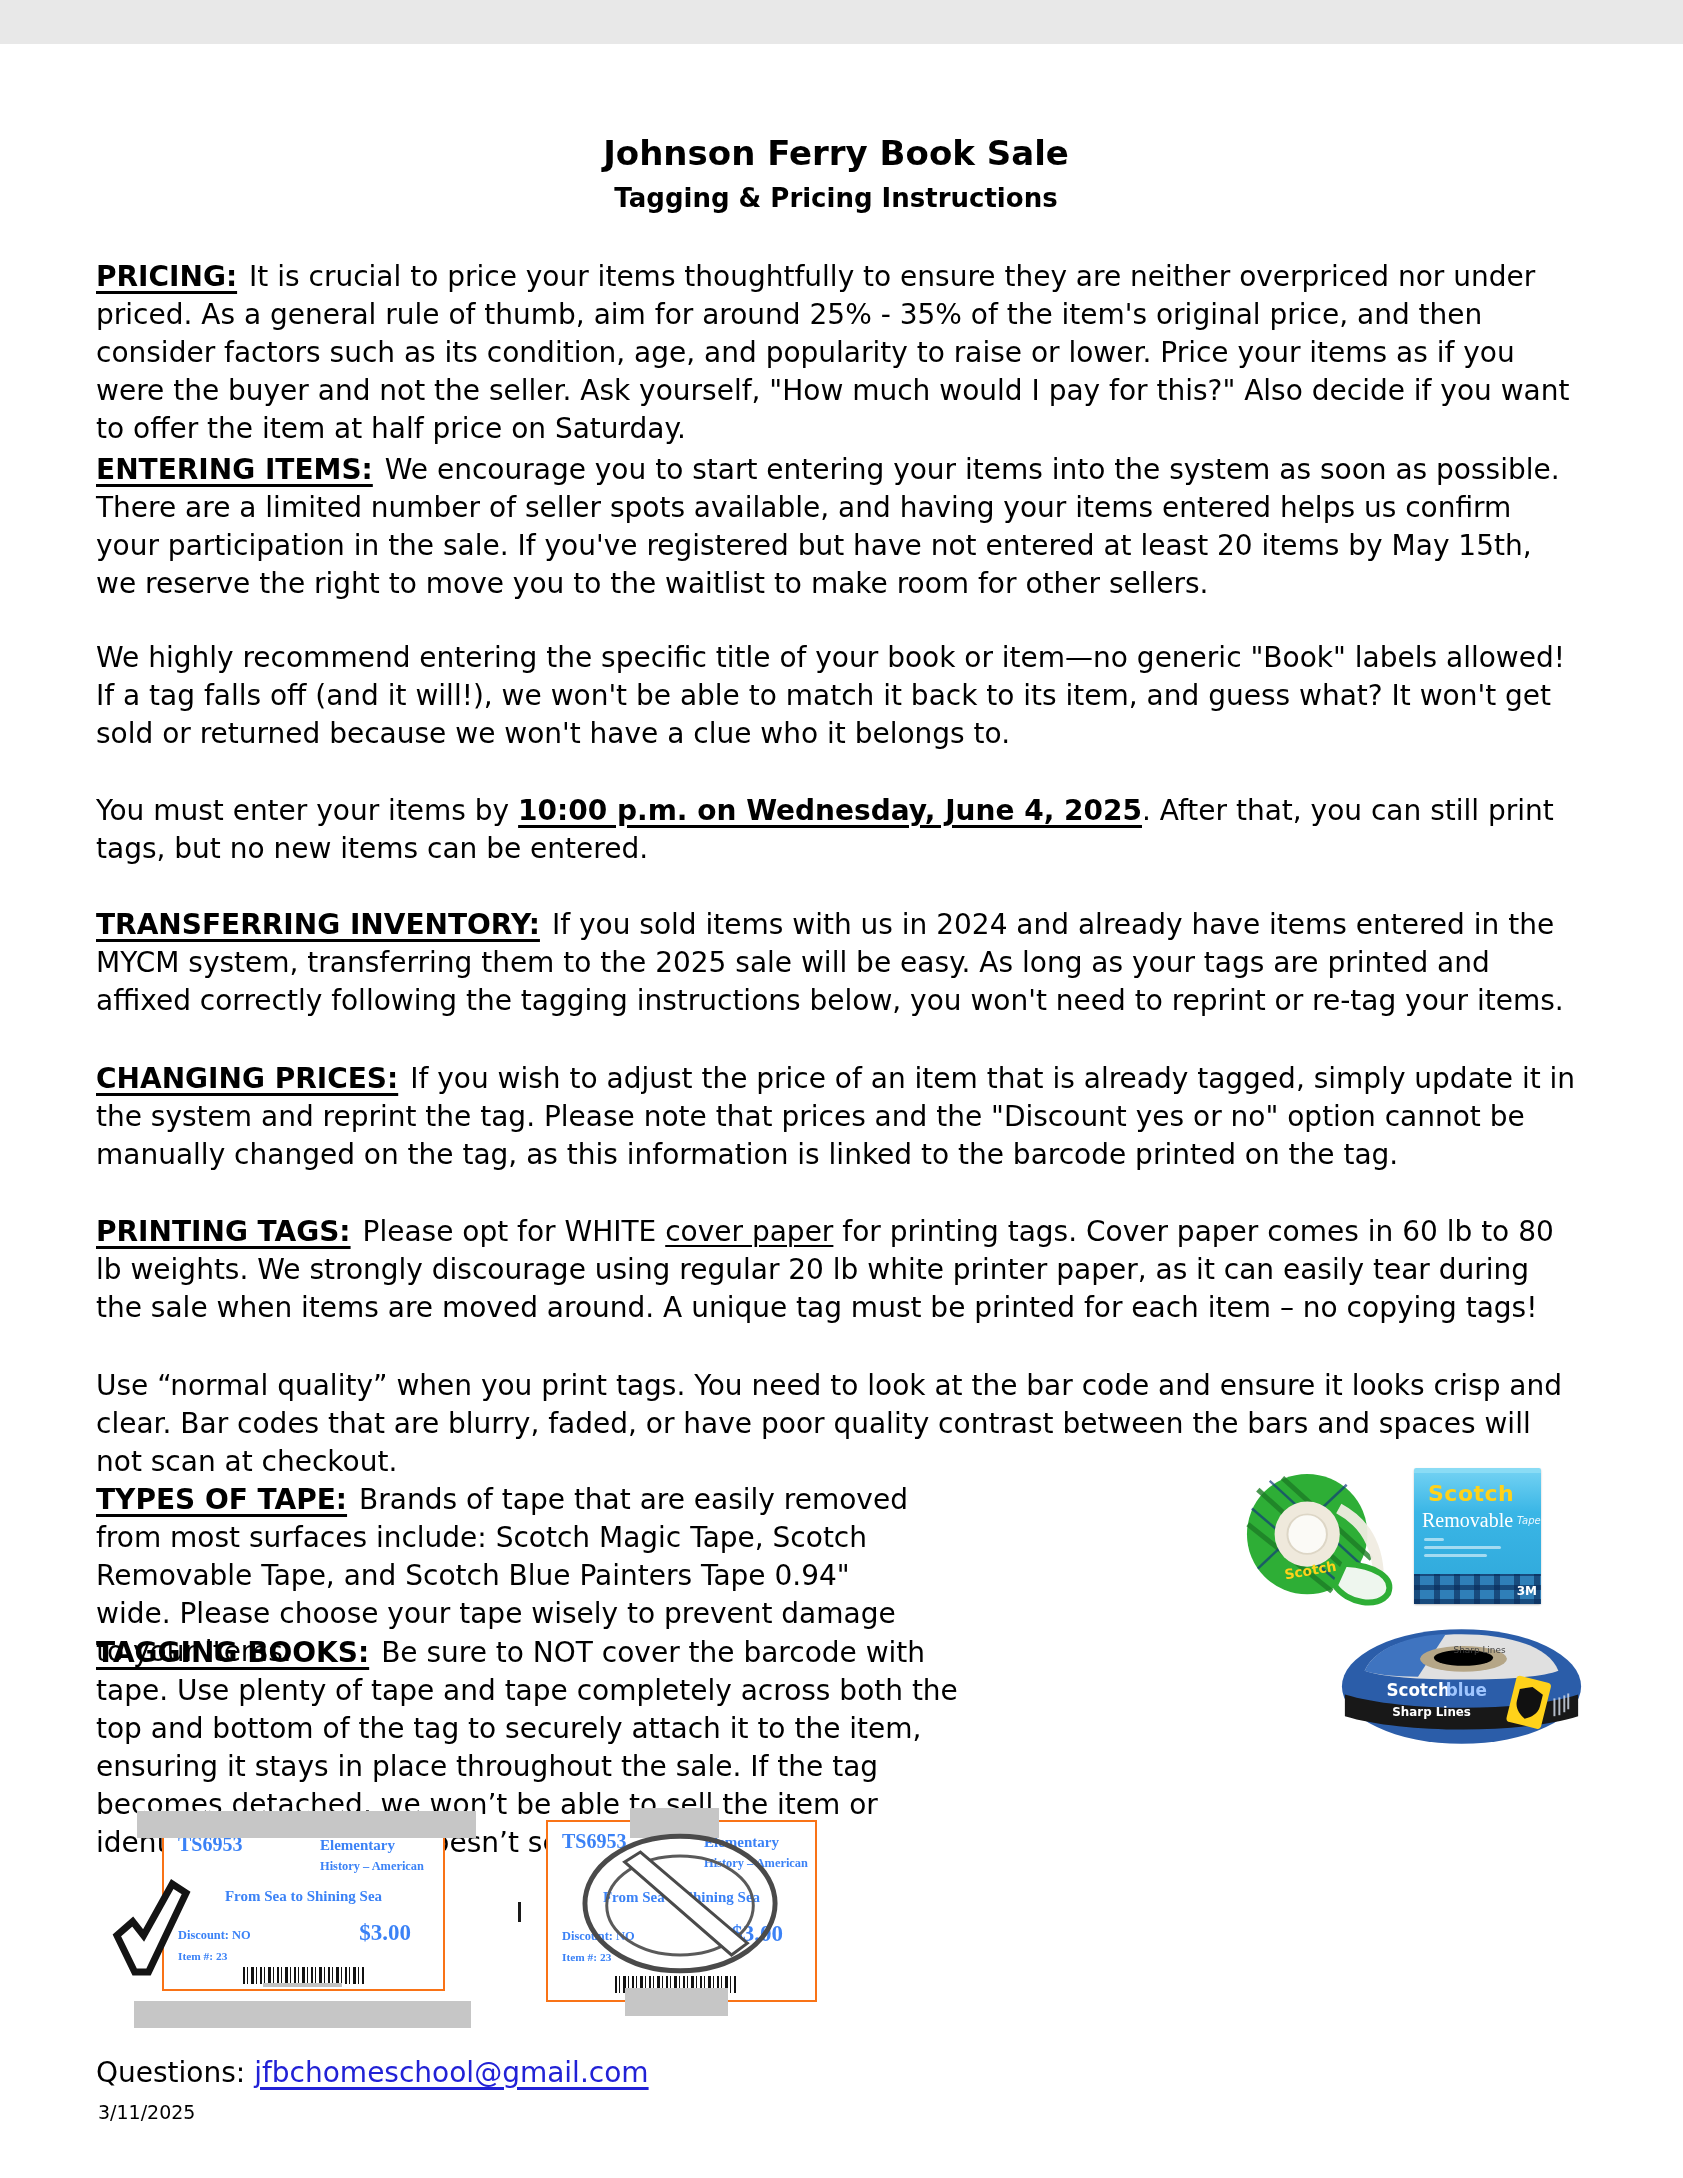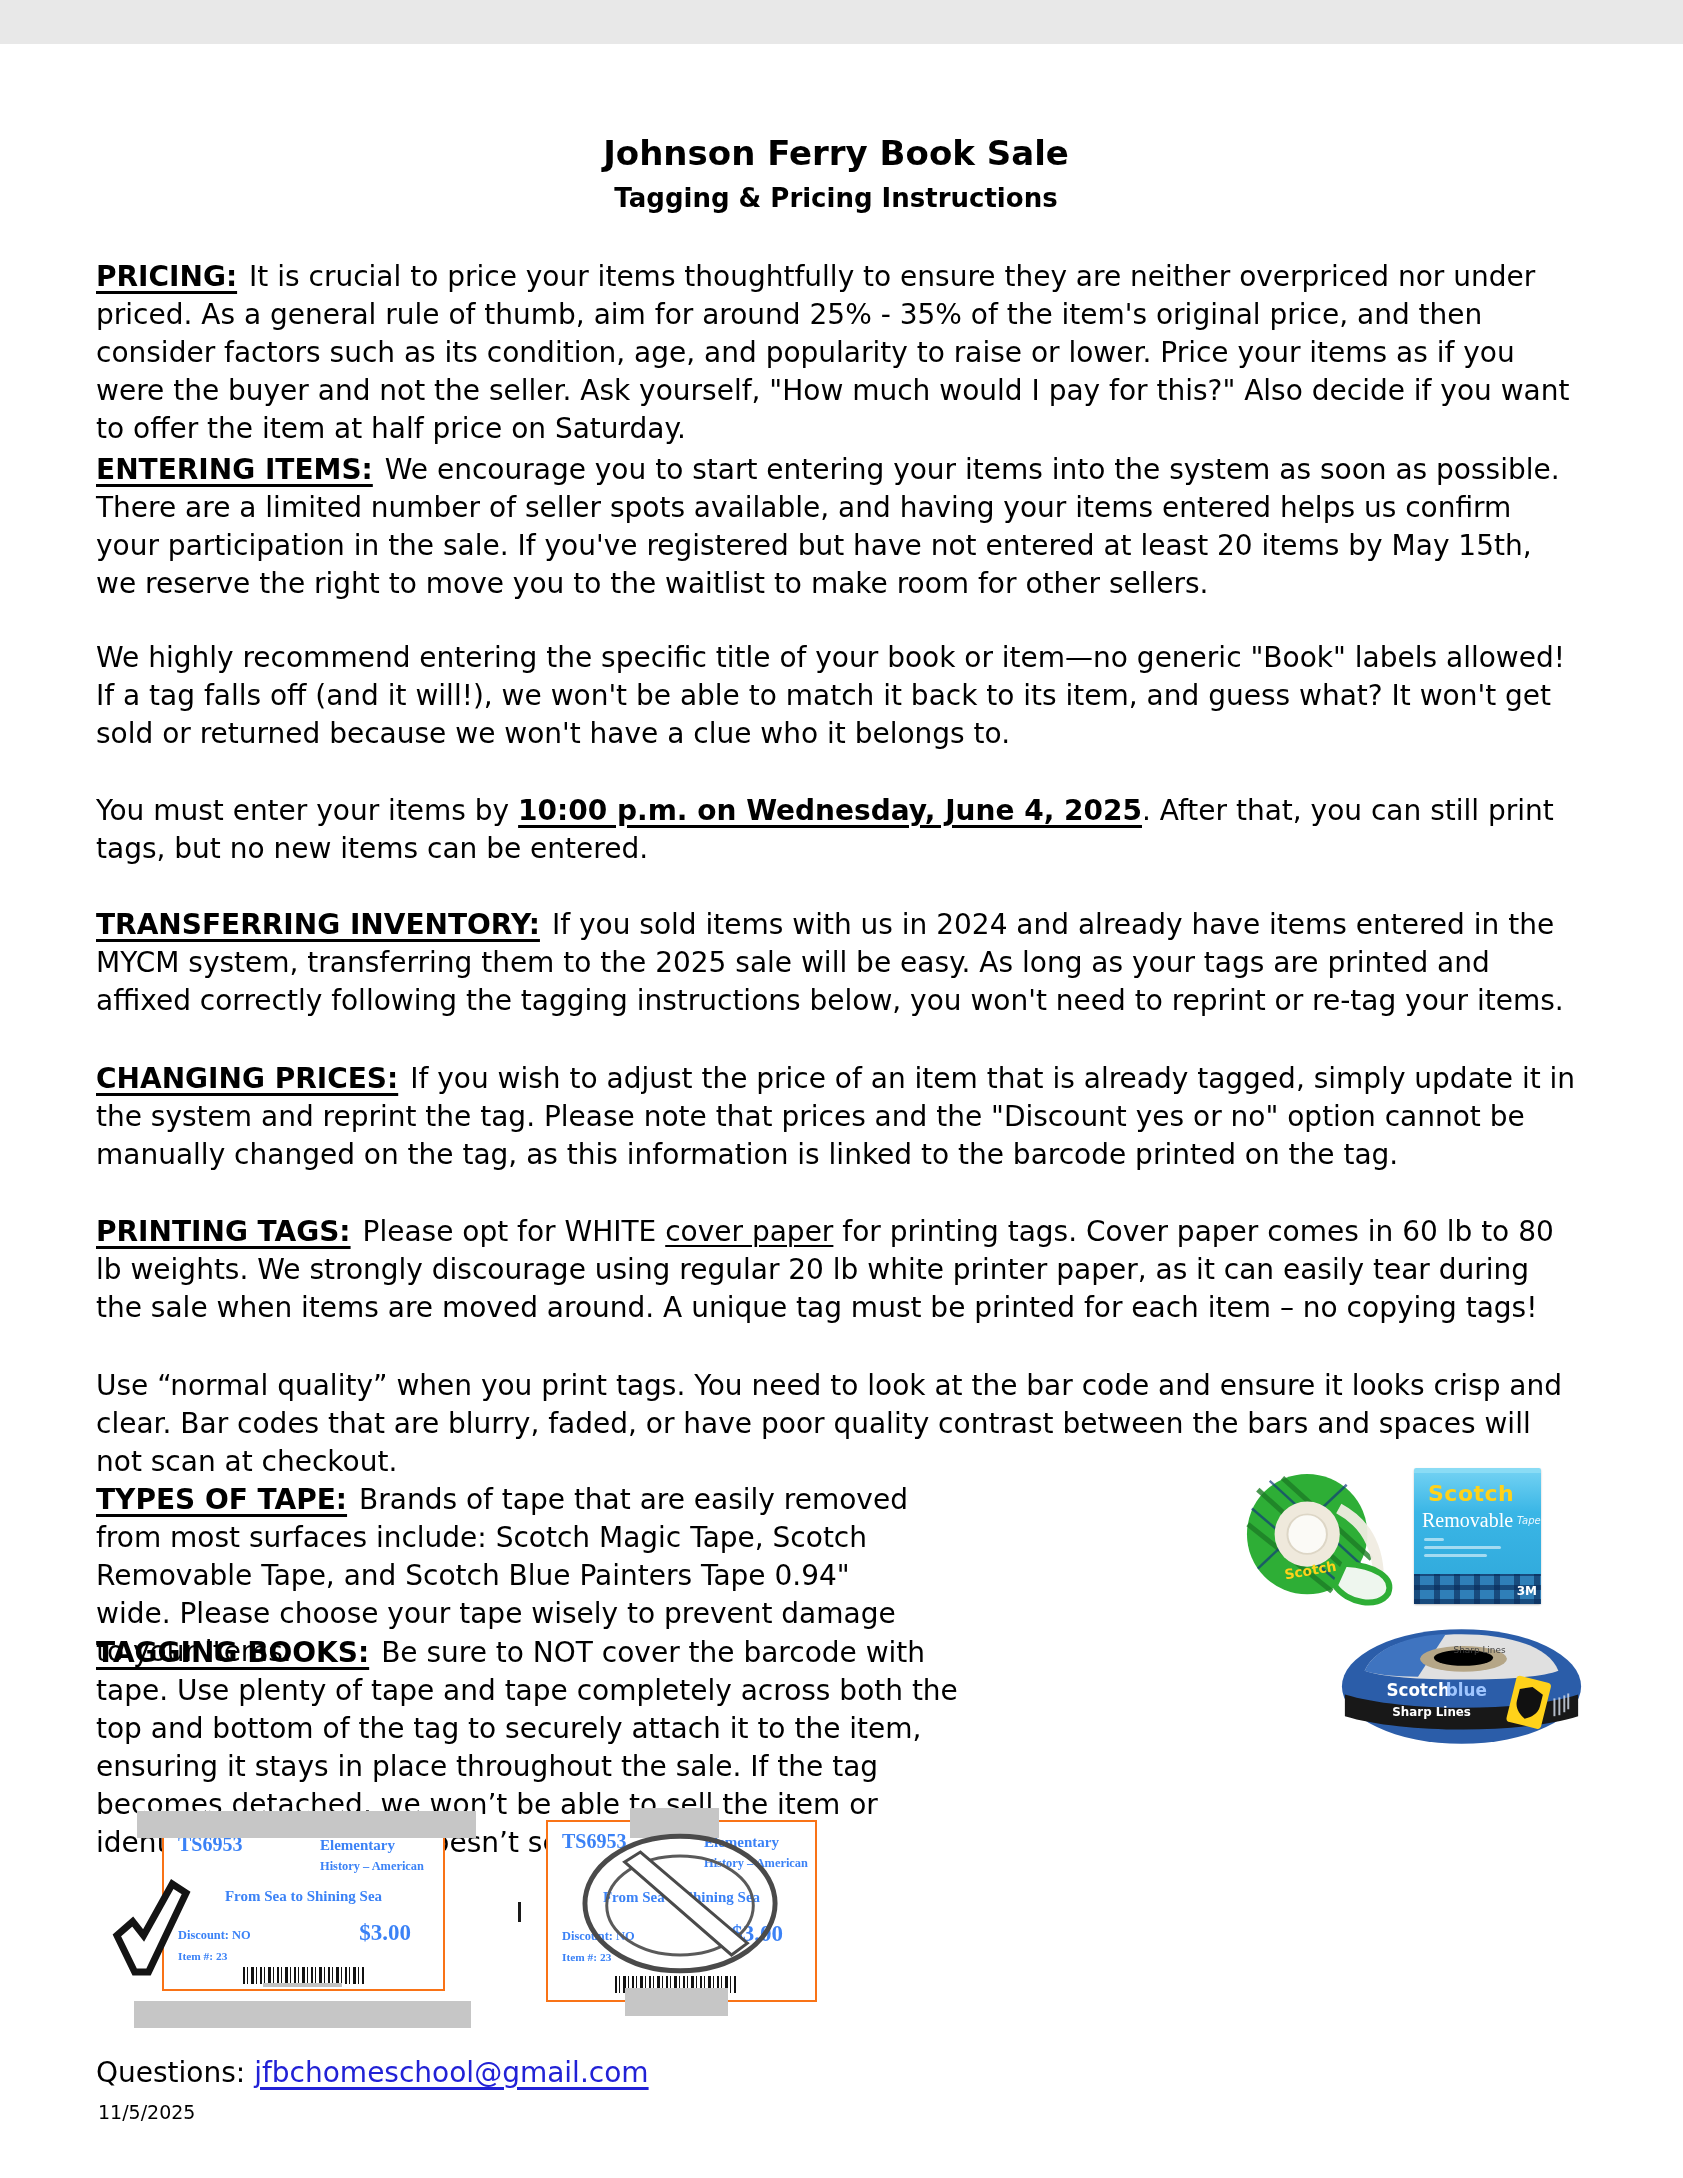--- a/index.html
+++ b/index.html
@@ -177,16 +177,16 @@
     <svg style="position:absolute;left:35px;top:22px" width="203" height="147" viewBox="0 0 205 148">
       <ellipse cx="100" cy="74" rx="96" ry="68" fill="none" stroke="#4a4a4a" stroke-width="5"></ellipse>
       <ellipse cx="100" cy="76" rx="74" ry="50" fill="none" stroke="#5a5a5a" stroke-width="3"></ellipse>
       <polygon points="44,32 60,22 168,114 152,126" fill="#ffffff" stroke="#4a4a4a" stroke-width="3"></polygon>
     </svg>
   </div>
 
   <div id="questions"><span>Questions:</span>
     <a>jfbchomeschool@gmail.com</a>
   </div>
-  <div id="date">11/5/2025</div>
+  <div id="date">3/11/2025</div>
 
 </div>
 
 
 </body></html>

